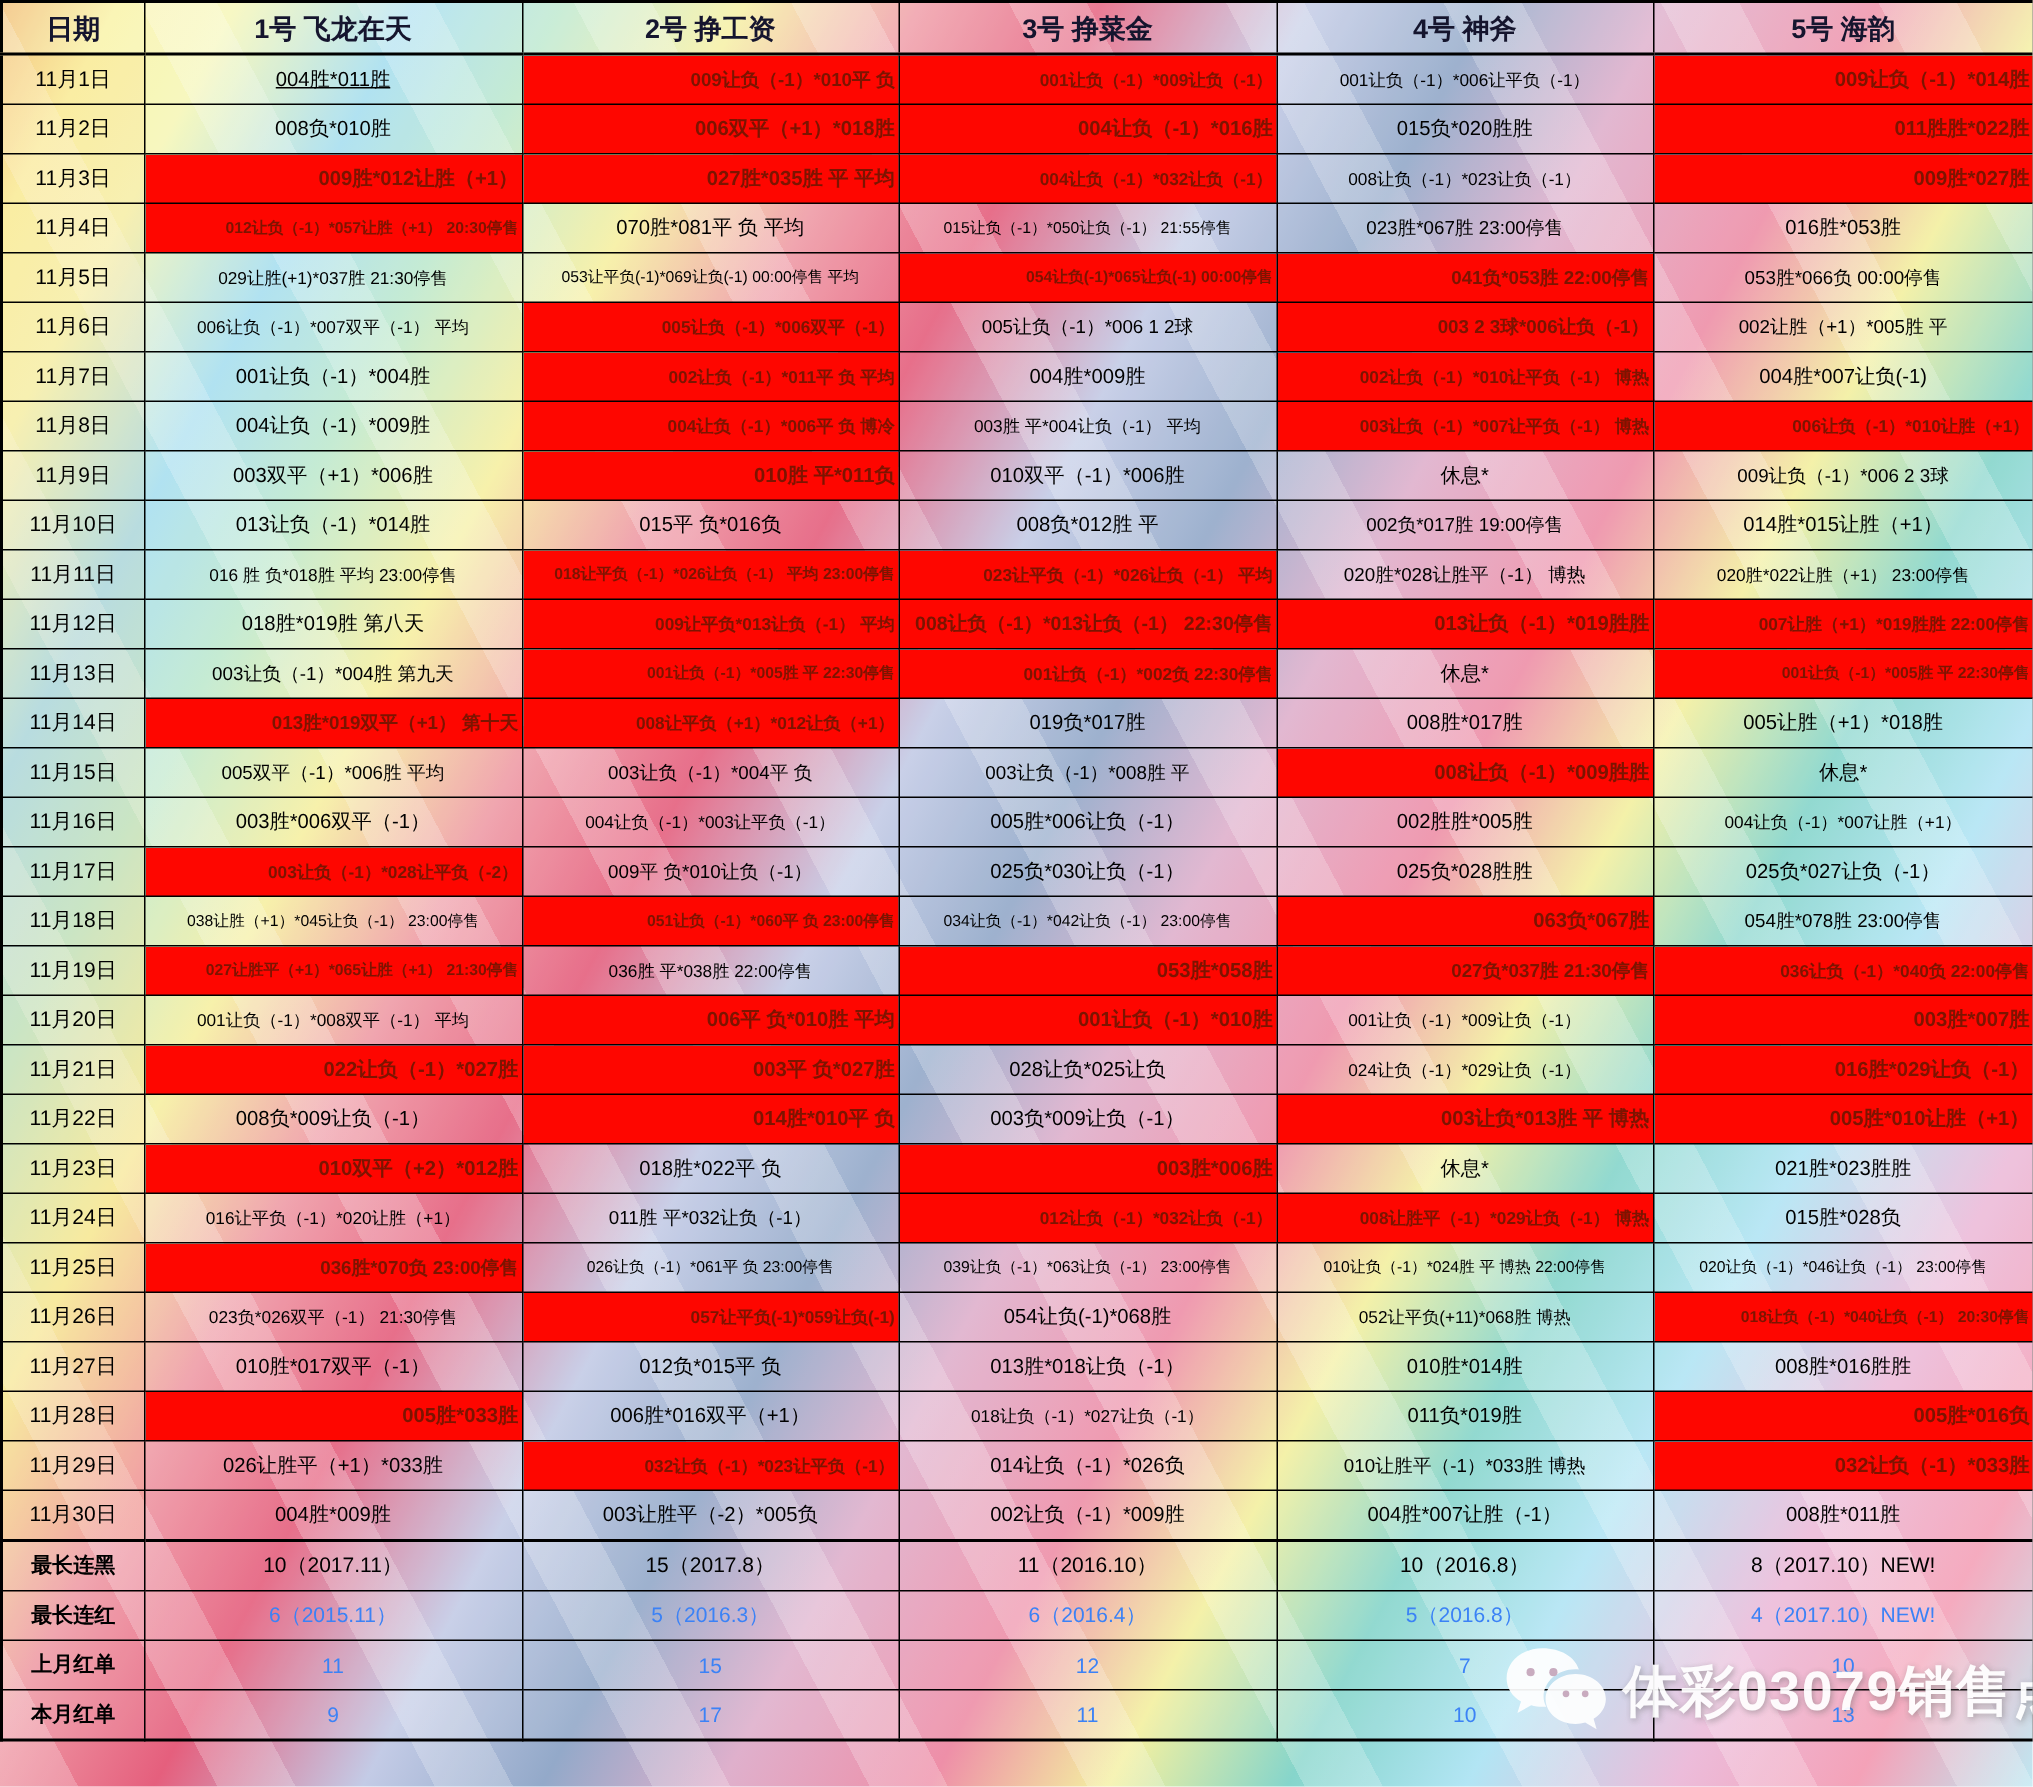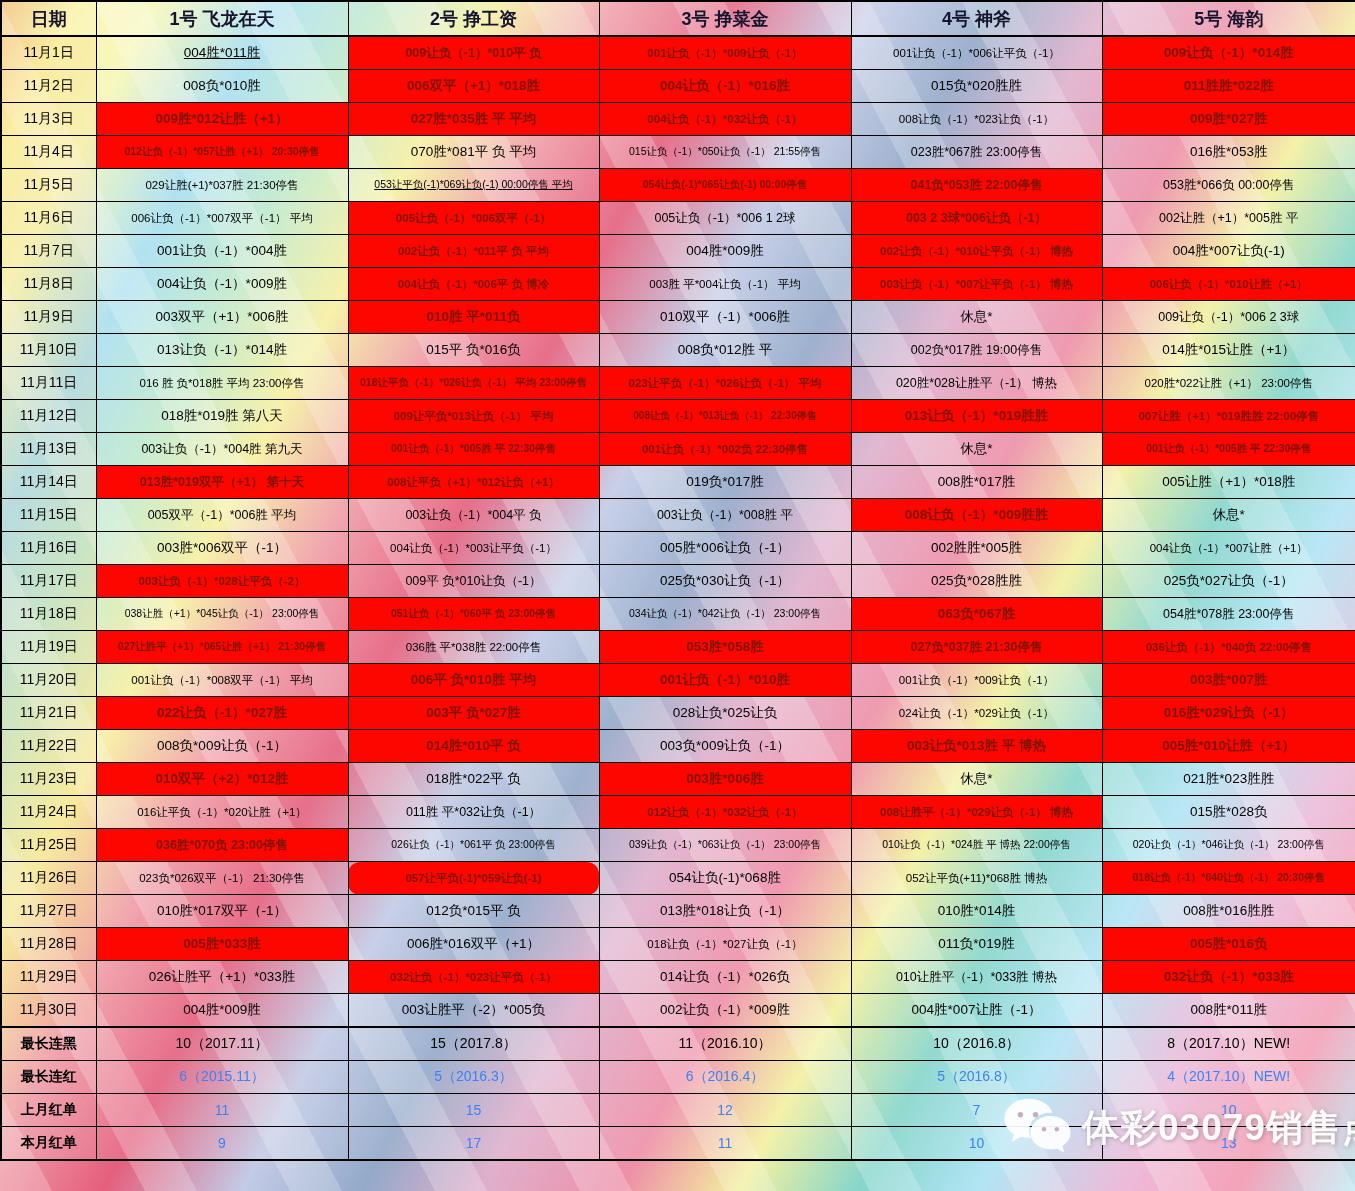--- a/index.html
+++ b/index.html
@@ -24,21 +24,21 @@
     white-space:nowrap;overflow:hidden;
     padding:0 2px;color:#000;
     background:rgba(255,255,255,.10);
   }
   thead th{
     height:33px;font-size:18px;font-weight:bold;color:#15152e;
     border-bottom:2px solid #000;background:rgba(255,255,255,.18);
   }
   tbody td{height:32px;font-size:13.5px;}
   td.date-label{font-size:14px;color:#000;background:rgba(255,210,150,.18);}
-  td.red{background:#fe0600;color:#7c1400;font-weight:bold;}
+  td.red{background:#fe0600;color:#7c1400;font-weight:bold;text-align:right;}
   tr.first-summary td{border-top:2px solid #000;}
   tr.summary td{height:32px;font-size:14px;}
   td.summary-label{font-size:16px;font-weight:bold;}
   td.redval{color:#3b82f6;margin-left:26px;}
   table{border:2px solid #000;}
   
   .watermark{
     position:absolute;left:1002px;top:1088px;width:345px;height:80px;
     display:flex;align-items:center;gap:8px;pointer-events:none;
     opacity:.93;
@@ -100,21 +100,21 @@
         <td class="date-label">11月4日</td>
         <td class="red" style="font-size: 10.5px;">012让负（-1）*057让胜（+1） 20:30停售</td>
         <td style="font-size: 13.5px;">070胜*081平 负 平均</td>
         <td style="font-size: 10.5px;">015让负（-1）*050让负（-1） 21:55停售</td>
         <td style="font-size: 12.5px;">023胜*067胜 23:00停售</td>
         <td style="font-size: 13.5px;">016胜*053胜</td>
       </tr>
       <tr>
         <td class="date-label">11月5日</td>
         <td style="font-size: 11.5px;">029让胜(+1)*037胜 21:30停售</td>
-        <td style="font-size: 10.5px; text-decoration: underline;">053让平负(-1)*069让负(-1) 00:00停售 平均</td>
+        <td style="font-size: 10.5px;">053让平负(-1)*069让负(-1) 00:00停售 平均</td>
         <td class="red" style="font-size: 10.5px;">054让负(-1)*065让负(-1) 00:00停售</td>
         <td class="red" style="font-size: 12.5px;">041负*053胜 22:00停售</td>
         <td style="font-size: 12.5px;">053胜*066负 00:00停售</td>
       </tr>
       <tr>
         <td class="date-label">11月6日</td>
         <td style="font-size: 11.5px;">006让负（-1）*007双平（-1） 平均</td>
         <td class="red" style="font-size: 11.5px;">005让负（-1）*006双平（-1）</td>
         <td style="font-size: 12.5px;">005让负（-1）*006 1 2球</td>
         <td class="red" style="font-size: 12.5px;">003 2 3球*006让负（-1）</td>
@@ -157,21 +157,21 @@
         <td style="font-size: 11.5px;">016 胜 负*018胜 平均 23:00停售</td>
         <td class="red" style="font-size: 10.5px;">018让平负（-1）*026让负（-1） 平均 23:00停售</td>
         <td class="red" style="font-size: 11.5px;">023让平负（-1）*026让负（-1） 平均</td>
         <td style="font-size: 12.5px;">020胜*028让胜平（-1） 博热</td>
         <td style="font-size: 11.5px;">020胜*022让胜（+1） 23:00停售</td>
       </tr>
       <tr>
         <td class="date-label">11月12日</td>
         <td style="font-size: 13.5px;">018胜*019胜 第八天</td>
         <td class="red" style="font-size: 11.5px;">009让平负*013让负（-1） 平均</td>
-        <td class="red" style="font-size: 10px;">008让负（-1）*013让负（-1） 22:30停售</td>
+        <td class="red" style="font-size: 13px;">008让负（-1）*013让负（-1） 22:30停售</td>
         <td class="red" style="font-size: 13.5px;">013让负（-1）*019胜胜</td>
         <td class="red" style="font-size: 11.5px;">007让胜（+1）*019胜胜 22:00停售</td>
       </tr>
       <tr>
         <td class="date-label">11月13日</td>
         <td style="font-size: 12.5px;">003让负（-1）*004胜 第九天</td>
         <td class="red" style="font-size: 10.5px;">001让负（-1）*005胜 平 22:30停售</td>
         <td class="red" style="font-size: 11.5px;">001让负（-1）*002负 22:30停售</td>
         <td style="font-size: 13.5px;">休息*</td>
         <td class="red" style="font-size: 10.5px;">001让负（-1）*005胜 平 22:30停售</td>
@@ -268,21 +268,21 @@
         <td class="date-label">11月25日</td>
         <td class="red" style="font-size: 12.5px;">036胜*070负 23:00停售</td>
         <td style="font-size: 10.5px;">026让负（-1）*061平 负 23:00停售</td>
         <td style="font-size: 10.5px;">039让负（-1）*063让负（-1） 23:00停售</td>
         <td style="font-size: 10.5px;">010让负（-1）*024胜 平 博热 22:00停售</td>
         <td style="font-size: 10.5px;">020让负（-1）*046让负（-1） 23:00停售</td>
       </tr>
       <tr>
         <td class="date-label">11月26日</td>
         <td style="font-size: 11.5px;">023负*026双平（-1） 21:30停售</td>
-        <td class="red" style="font-size: 11.5px; border-radius: 12px;">057让平负(-1)*059让负(-1)</td>
+        <td class="red" style="font-size: 11.5px;">057让平负(-1)*059让负(-1)</td>
         <td style="font-size: 13.5px;">054让负(-1)*068胜</td>
         <td style="font-size: 11.5px;">052让平负(+11)*068胜 博热</td>
         <td class="red" style="font-size: 10.5px;">018让负（-1）*040让负（-1） 20:30停售</td>
       </tr>
       <tr>
         <td class="date-label">11月27日</td>
         <td style="font-size: 13.5px;">010胜*017双平（-1）</td>
         <td style="font-size: 13.5px;">012负*015平 负</td>
         <td style="font-size: 13.5px;">013胜*018让负（-1）</td>
         <td style="font-size: 13.5px;">010胜*014胜</td>

